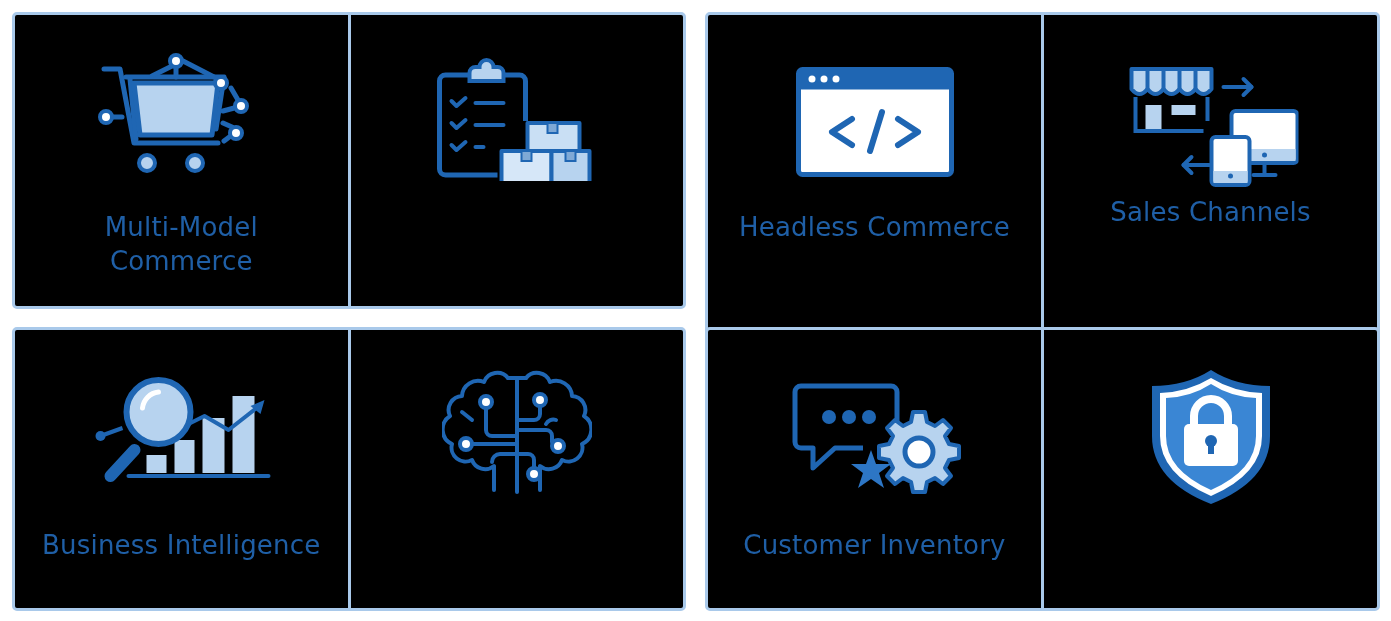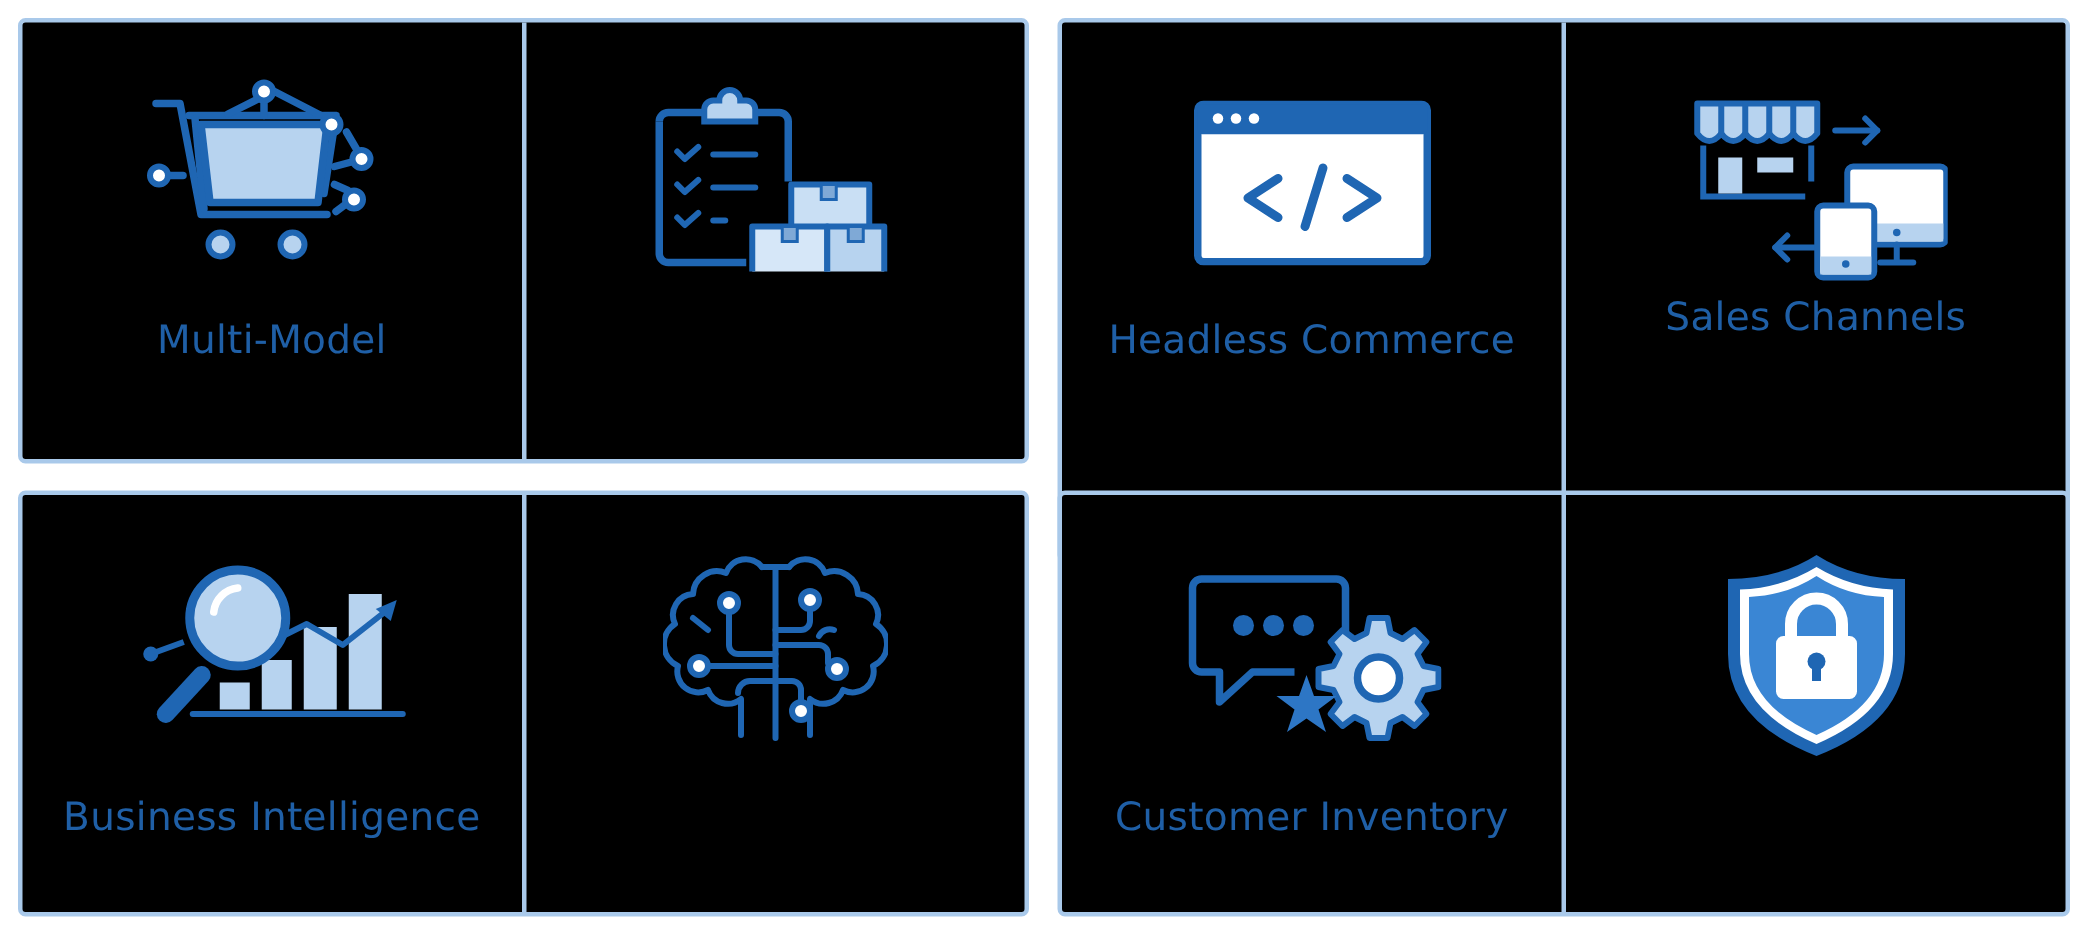--- a/index.html
+++ b/index.html
@@ -43,20 +43,21 @@
           <circle cx="10" cy="66" r="6"></circle>
         </g>
         <g fill="#b7d3ef" stroke="#1f66b3" stroke-width="4">
           <circle cx="51" cy="112" r="8"></circle>
           <circle cx="99" cy="112" r="8"></circle>
         </g>
       </svg>
     </div>
     <div class="label" style="top:195px;">
       <div>Multi-Model</div>
+      <div>Commerce</div>
     </div>
   </div>
   <div class="cell">
     <div class="icon" style="top:36px;">
       <svg width="175" height="130" viewBox="0 0 175 130">
         <path d="M10 30 a6 6 0 0 1 6-6 H 90 a6 6 0 0 1 6 6 V 70" fill="none" stroke="#1f66b3" stroke-width="5"></path>
         <path d="M10 30 V 118 a6 6 0 0 0 6 6 H 68" fill="none" stroke="#1f66b3" stroke-width="5"></path>
         <path d="M40 30 V 22 a6 6 0 0 1 6-6 H 50 a7 7 0 0 1 14 0 H 68 a6 6 0 0 1 6 6 V 30 Z" fill="#b7d3ef" stroke="#1f66b3" stroke-width="4"></path>
         <g fill="none" stroke="#1f66b3" stroke-width="4" stroke-linecap="round" stroke-linejoin="round">
           <path d="M22 50 l5 5 l9 -8"></path>

